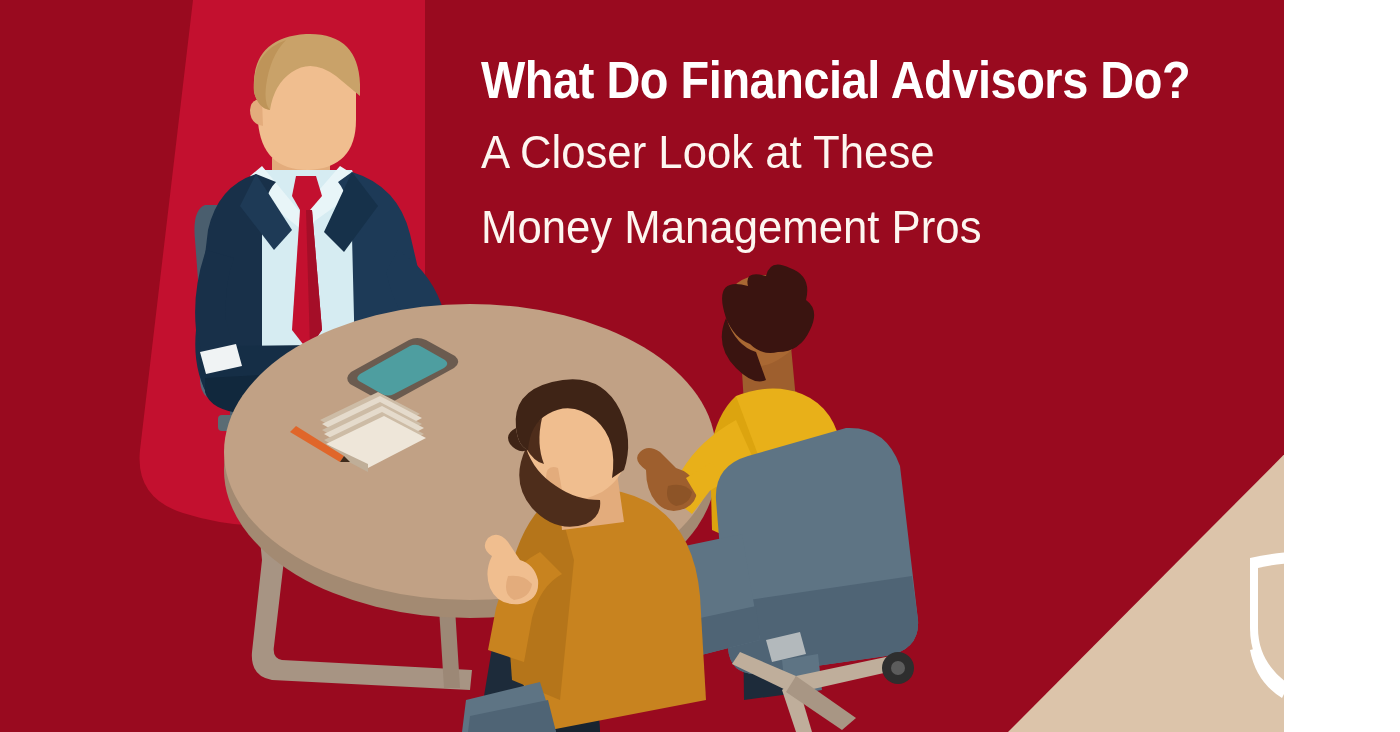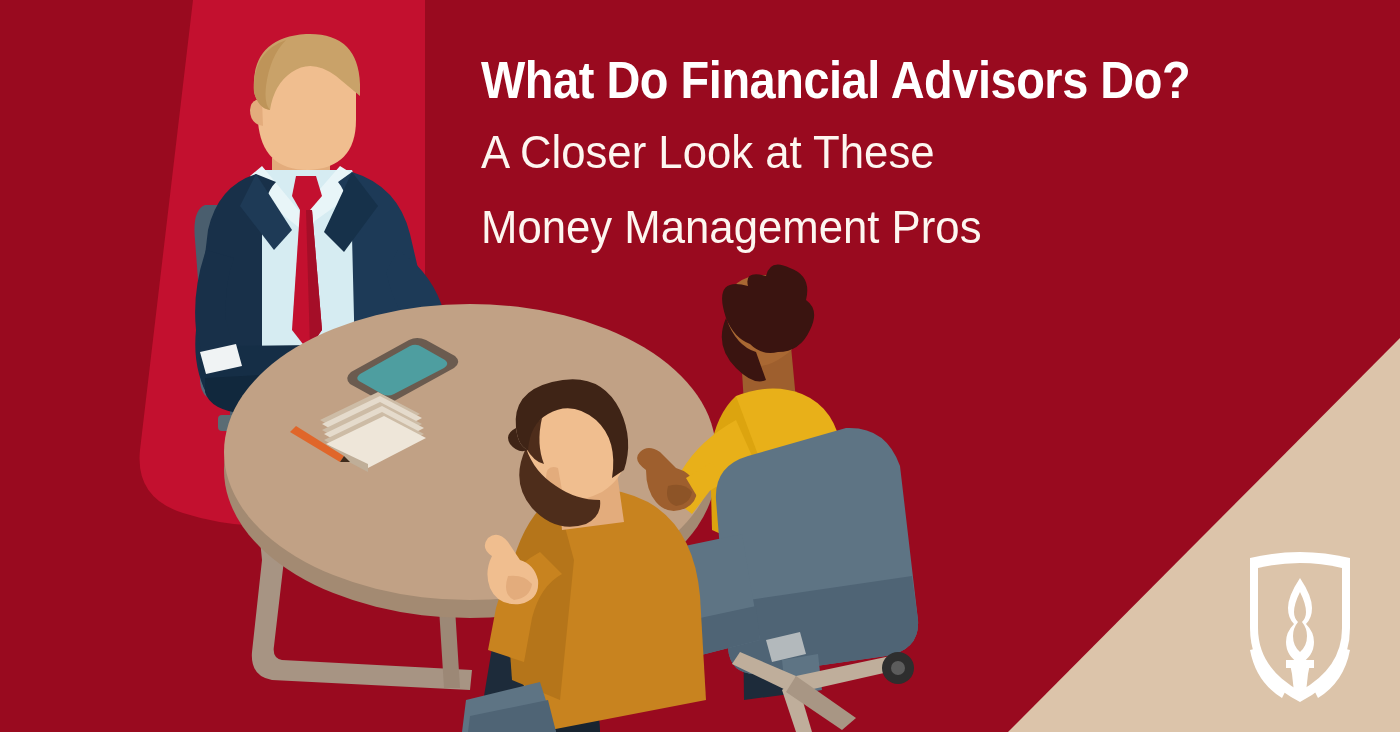--- a/index.html
+++ b/index.html
@@ -6,21 +6,21 @@
   html, body {
     margin: 0;
     padding: 0;
     background: #ffffff;
   }
   body {
     font-family: "Liberation Sans", sans-serif;
   }
   #banner {
     position: relative;
-    width: 1400px;
+    width: 1284px;
     height: 732px;
     overflow: hidden;
     background: #0f766e;
   }
   #banner-svg {
     position: absolute;
     top: 0; left: 0;
     width: 1400px;
     height: 732px;
     display: block;

